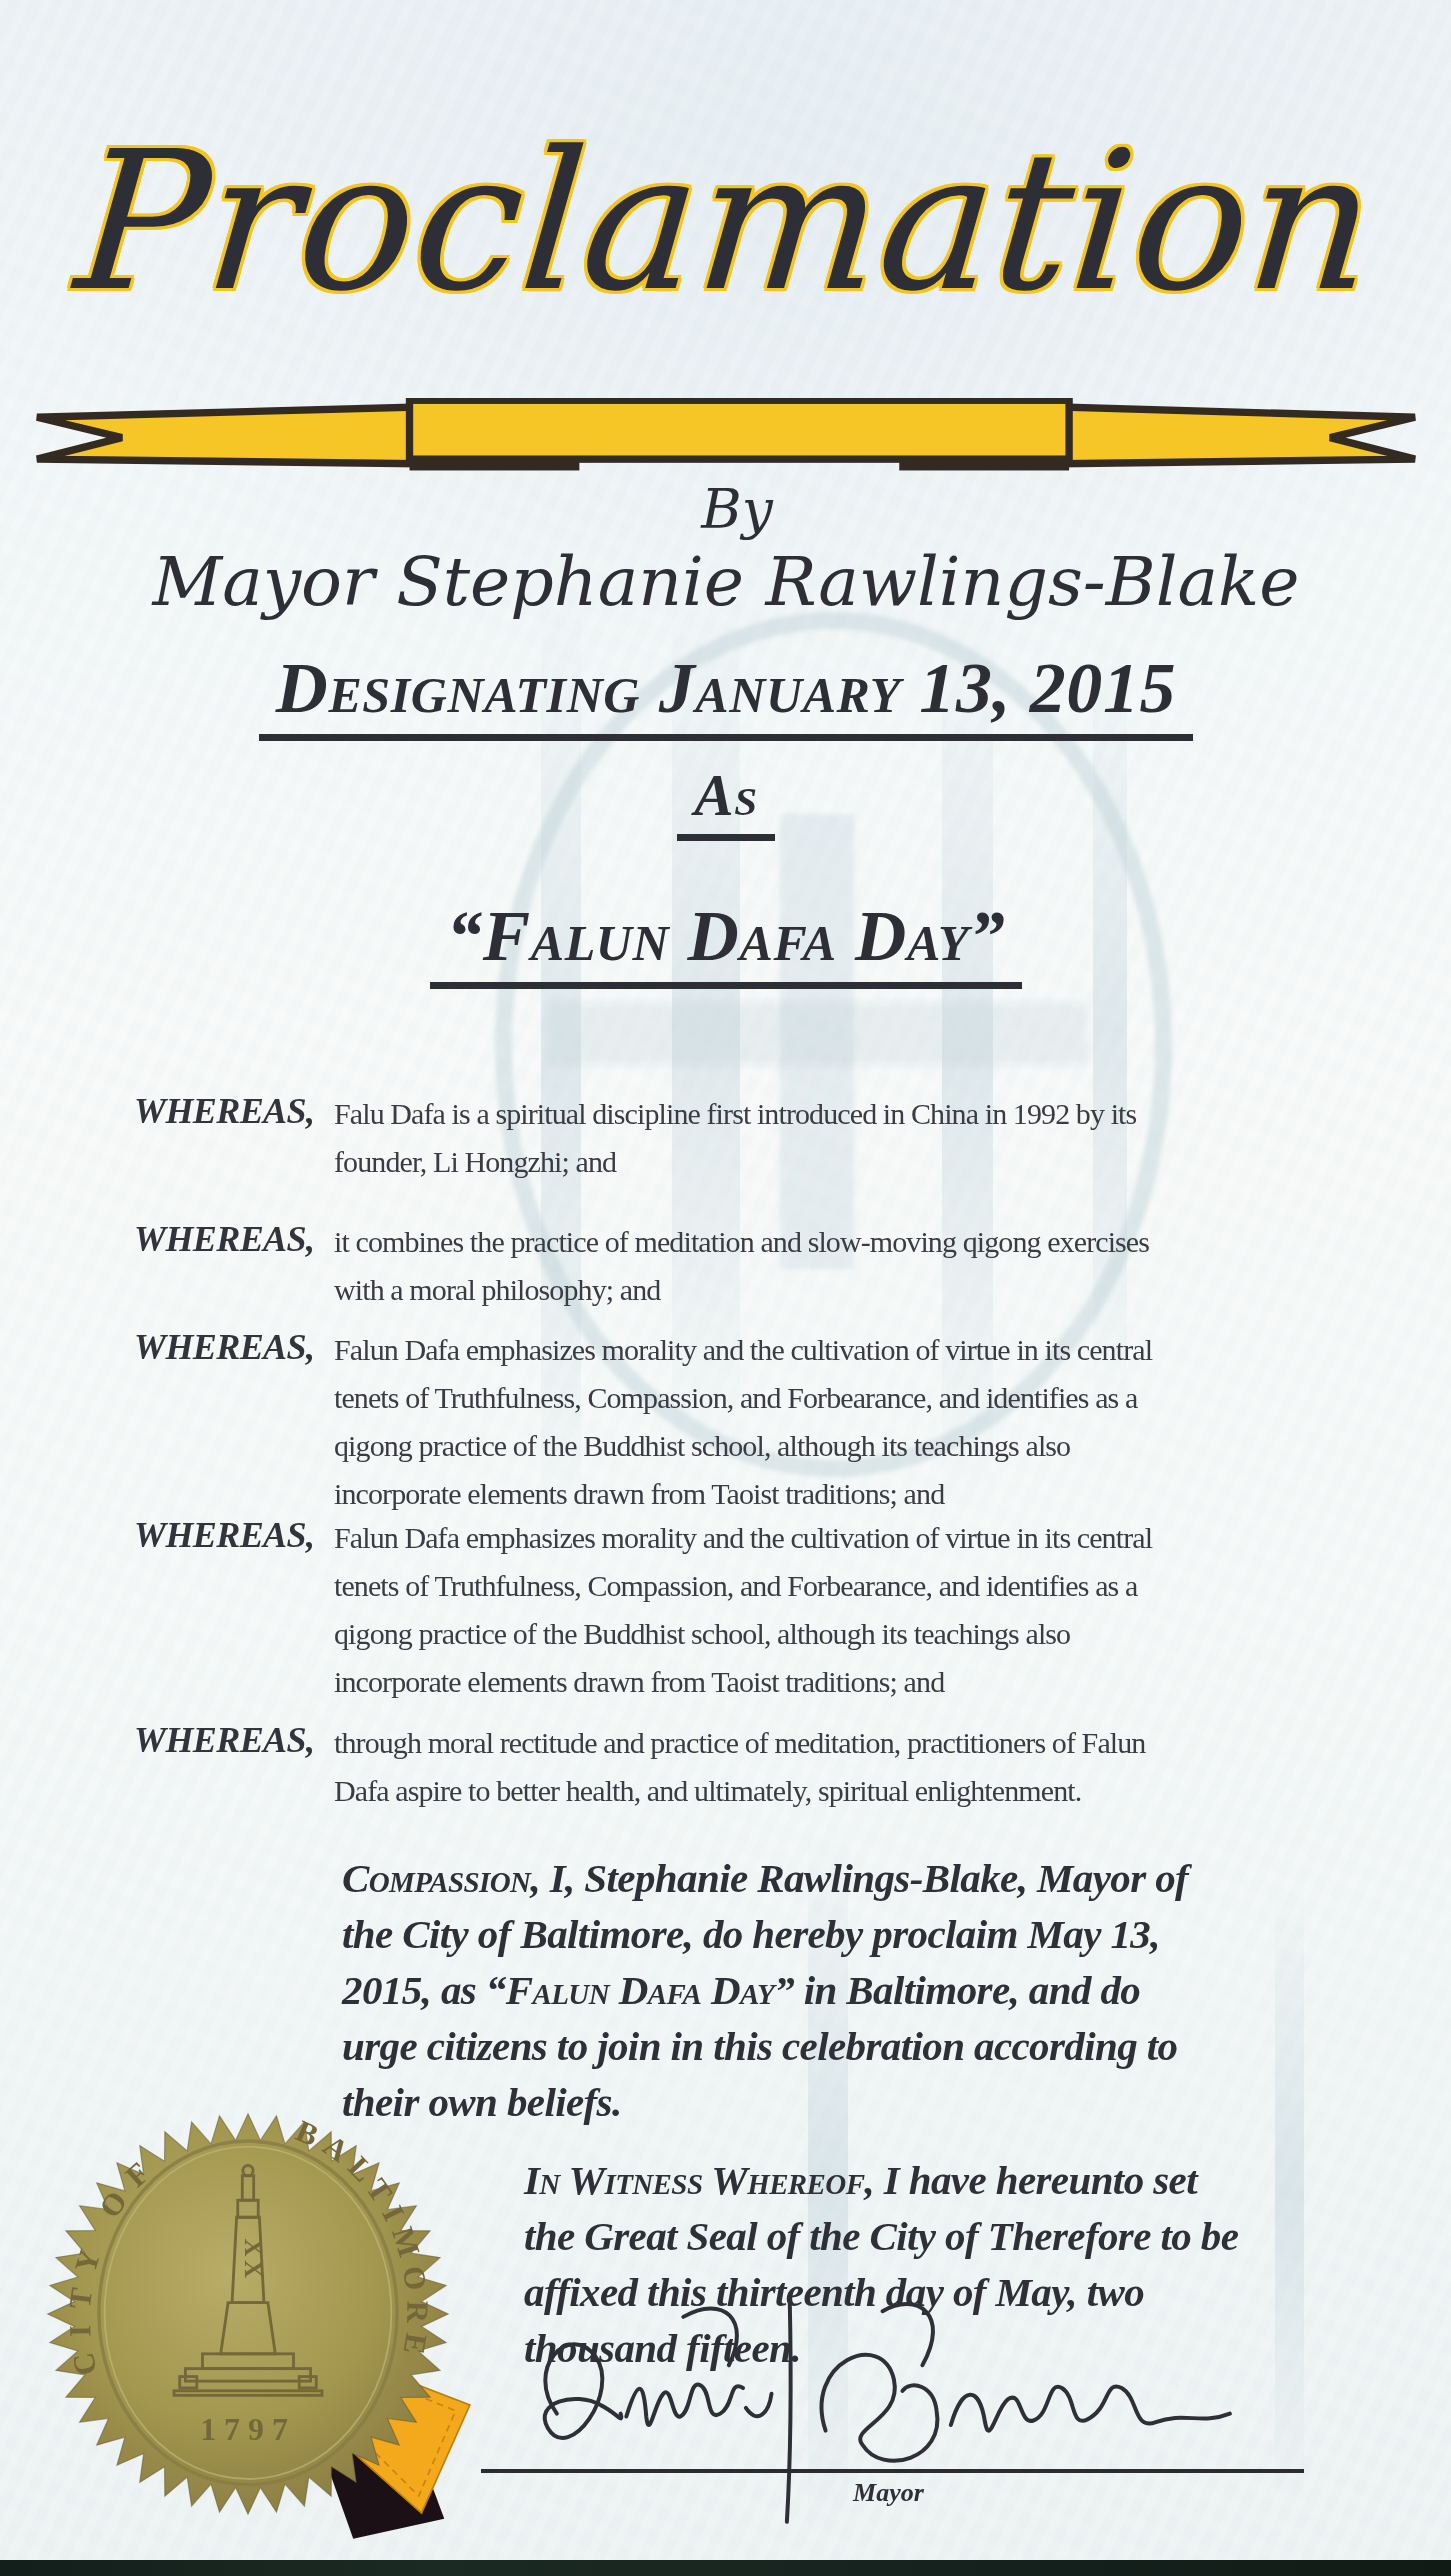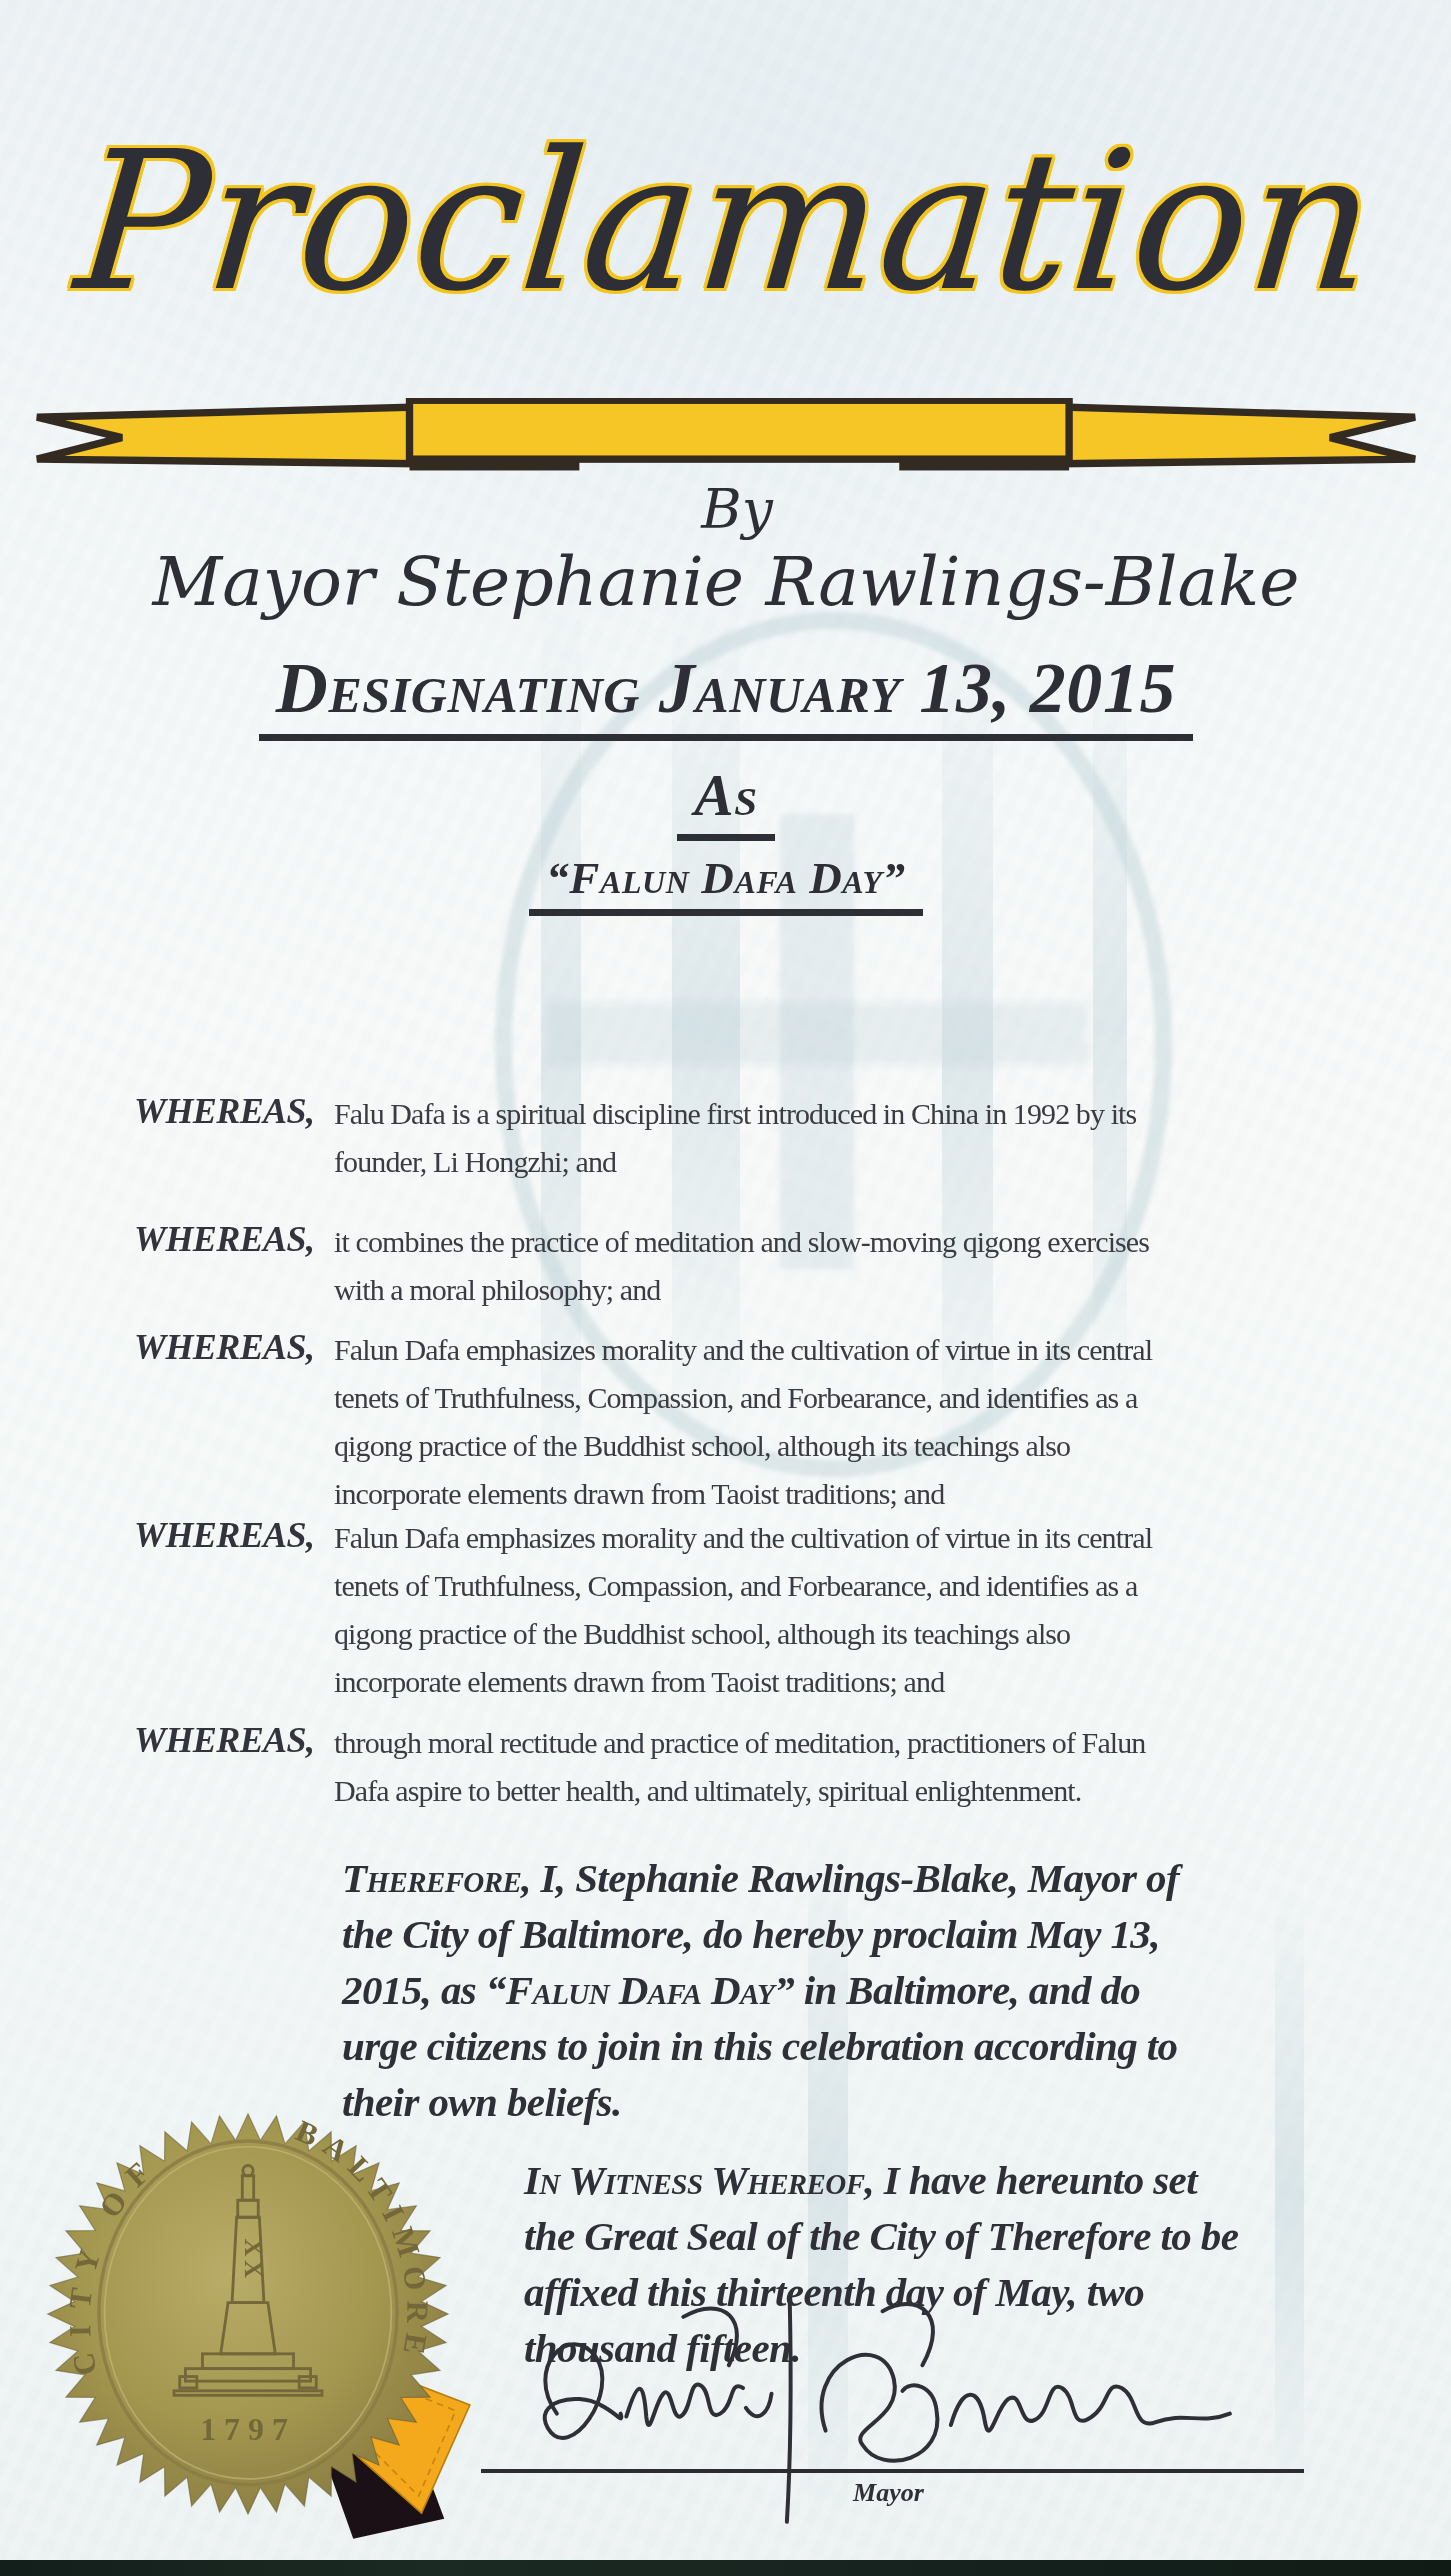--- a/index.html
+++ b/index.html
@@ -18,21 +18,21 @@
     text-shadow:3.4px 0 var(--gold-outline),-3.4px 0 var(--gold-outline),0 3.4px var(--gold-outline),
       0 -3.4px var(--gold-outline),2.8px 2.8px var(--gold-outline),-2.8px 2.8px var(--gold-outline),
       2.8px -2.8px var(--gold-outline),-2.8px -2.8px var(--gold-outline);}
   #banner{position:absolute;left:23px;top:398px;}
   #by-line{top:477px;font-size:55px;color:var(--ink);padding-left:11px;}
   #author-line{top:542px;font-size:68px;color:var(--ink);}
   .headline{font-style:italic;font-weight:bold;font-variant:small-caps;color:var(--ink);letter-spacing:0.6px;}
   .hl-text{display:inline-block;border-bottom:7.4px solid var(--ink);padding:0 17px 5.7px;line-height:1.12;}
   #hl1{top:647px;font-size:72px;}
   #hl2{top:761px;font-size:59px;}
-  #hl3{top:852px;font-size:45px;font-style:italic;}
+  #hl3{top:896px;font-size:71px;font-style:italic;}
   #hl4{top:947px;font-size:67px;}
   .whereas-row{position:absolute;left:134px;display:flex;}
   .whereas-label{width:200px;flex:0 0 200px;font-style:italic;font-weight:bold;font-size:36px;
     color:#33333b;letter-spacing:-0.6px;}
   .body-line{font-size:30px;line-height:48px;color:var(--body-ink);letter-spacing:-0.9px;white-space:nowrap;}
   .para-line{white-space:nowrap;font-style:italic;font-weight:bold;font-size:41px;line-height:56px;
     color:#2f2f37;letter-spacing:-0.6px;}
   .sc{font-variant:small-caps;}
   #therefore-block{position:absolute;left:342px;top:1850px;}
   #witness-block{position:absolute;left:524px;top:2152px;}
@@ -118,21 +118,21 @@
       <div class="whereas-row" style="top: 1719px;">
         <div class="whereas-label">WHEREAS,</div>
         <div class="whereas-body">
           <div class="body-line">through moral rectitude and practice of meditation, practitioners of Falun</div>
           <div class="body-line">Dafa aspire to better health, and ultimately, spiritual enlightenment.</div>
         </div>
       </div>
     </div>
 
   <div id="therefore-block">
-      <div class="para-line"><span class="sc">Therefore,</span><span> I, Stephanie Rawlings-Blake, Mayor of</span></div>
+      <div class="para-line"><span class="sc">Compassion,</span><span> I, Stephanie Rawlings-Blake, Mayor of</span></div>
       <div class="para-line"><span>the City of Baltimore, do hereby proclaim May 13,</span></div>
       <div class="para-line"><span>2015, as “</span><span class="sc">Falun Dafa Day</span><span>” in Baltimore, and do</span></div>
       <div class="para-line"><span>urge citizens to join in this celebration according to</span></div>
       <div class="para-line"><span>their own beliefs.</span></div>
     </div>
   <div id="witness-block">
       <div class="para-line"><span class="sc">In Witness Whereof,</span><span> I have hereunto set</span></div>
       <div class="para-line"><span>the Great Seal of the City of Therefore to be</span></div>
       <div class="para-line"><span>affixed this thirteenth day of May, two</span></div>
       <div class="para-line"><span>thousand fifteen.</span></div>

